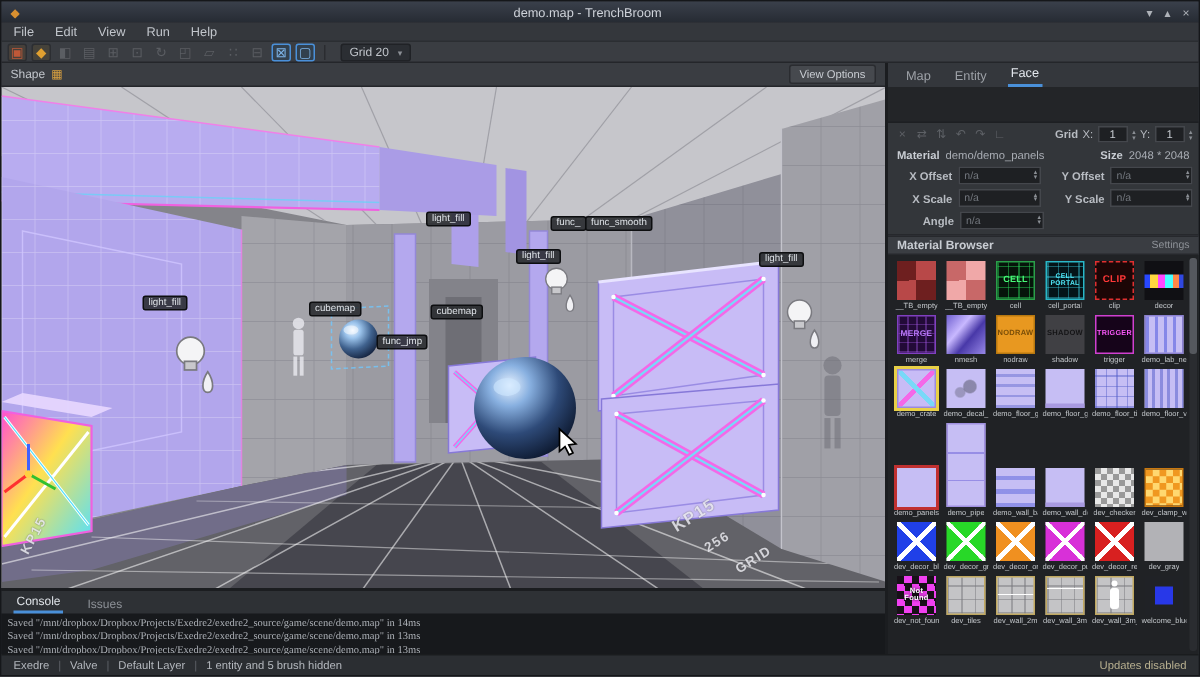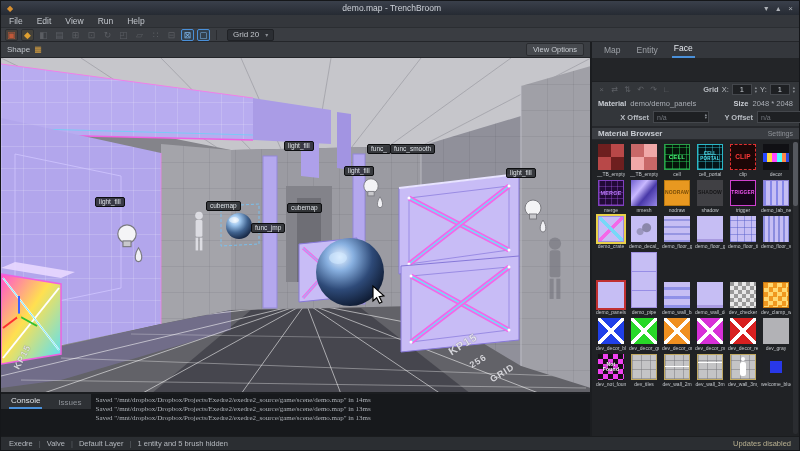--- a/index.html
+++ b/index.html
@@ -46,21 +46,21 @@
     padding:1px 6px;font-size:7.5px;color:#c8ccd2}
   .scene{position:relative;flex:1;background:#84848a;overflow:hidden}
   .scene svg{position:absolute;inset:0}
   .vlabel{position:absolute;background:#26282cdd;border:1px solid #0d0e10;color:#dde1e6;
     font-size:6.5px;line-height:8px;padding:0 3px;border-radius:2px;white-space:nowrap;z-index:5}
   .decal{position:absolute;color:#e8e8ee;font-weight:bold;opacity:.85;letter-spacing:1px;
     white-space:nowrap;z-index:4;text-shadow:0 0 1px #555}
   .hsplit{height:2px;background:#1b1d20;flex:0 0 auto}
 
   
-  .console{height:42px;display:flex;flex:0 0 auto;background:#17191c}
+  .console{height:42px;display:flex;flex-direction:column;flex:0 0 auto;background:#17191c}
   .ctabs{height:15px;background:#2e3135;display:flex;gap:14px;align-items:flex-end;padding:0 8px;
     font-size:8px;color:#8d9197;flex:0 0 auto}
   .ctab{padding:0 2px 2px}
   .ctab.active{color:#dfe3e8;border-bottom:2px solid #4a90d9}
   .clog{flex:1;padding:2px 4px;font-family:Liberation Serif, serif;font-size:7px;
     line-height:9px;color:#aeb2b8;white-space:nowrap}
 
   
   .ptabs{height:16px;display:flex;gap:12px;align-items:flex-end;padding:0 10px;font-size:8.5px;
     color:#9da1a7;background:#34373c;flex:0 0 auto}
@@ -72,21 +72,21 @@
     color:#5e6166;font-size:8px}
   .gridcluster{margin-left:auto;display:flex;align-items:center;gap:3px;font-size:7.5px;color:#b8bcc2}
   .gridcluster b{font-size:7.5px}
   .numbox{width:20px;height:11px;background:#1e2023;border:1px solid #44474c;color:#c8ccd2;
     font-size:7.5px;display:flex;align-items:center;justify-content:center}
   .spin{display:flex;flex-direction:column;line-height:3.2px;font-size:4.5px;color:#8b8f95}
   .matrow{height:13px;display:flex;align-items:center;padding:0 6px;font-size:7.5px;gap:4px;flex:0 0 auto}
   .matrow b{color:#c8ccd2}
   .matrow .val{color:#a9adb4}
   .matrow .size{margin-left:auto;display:flex;gap:4px}
-  .fields{padding:1px 17px 3px;display:flex;flex-direction:row;gap:3px;flex:0 0 auto;
+  .fields{padding:1px 4px 3px;display:flex;flex-direction:column;gap:3px;flex:0 0 auto;
     border-bottom:1px solid #26282c}
   .frow{display:flex;align-items:center;gap:4px}
   .flabel{width:40px;text-align:right;font-size:7.5px;font-weight:bold;color:#b8bcc2}
   .finput{width:56px;height:12px;background:#1e2023;border:1px solid #44474c;color:#73777e;
     font-size:7px;display:flex;align-items:center;padding:0 3px;position:relative}
   .finput .spin{position:absolute;right:1px;top:1px}
   .mbheader{height:13px;background:#3a3d42;display:flex;align-items:center;padding:0 6px;
     font-size:8px;color:#c8ccd2;font-weight:bold;border-top:1px solid #26282c;
     border-bottom:1px solid #26282c;flex:0 0 auto}
   .mbheader .settings{margin-left:auto;font-weight:normal;font-size:7px;color:#8d9197}

